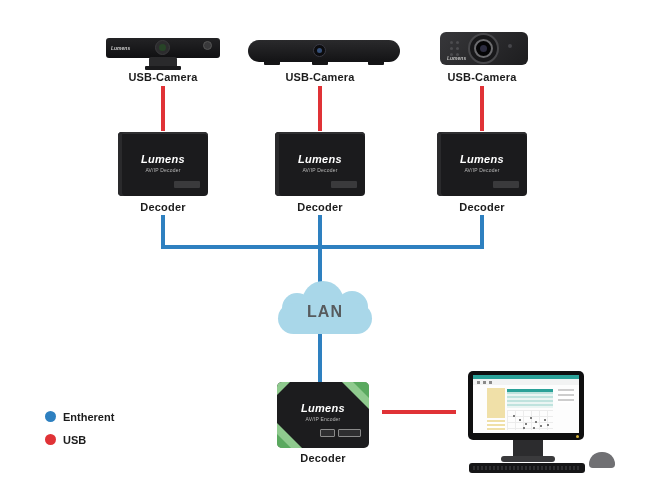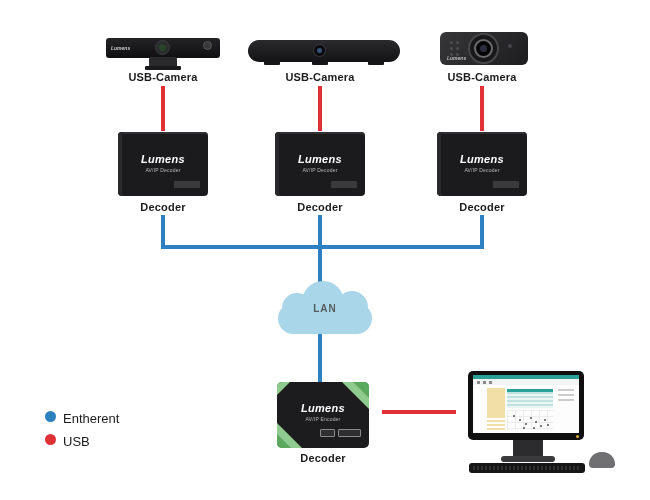--- a/index.html
+++ b/index.html
@@ -36,21 +36,21 @@
   .cam3-dot{left:508px;top:44px;width:4px;height:4px;border-radius:50%;background:#46464a;}
   
   .devbox{position:absolute;width:90px;height:64px;background:#1b1b1d;border-radius:4px;box-shadow:inset 4px 0 0 #2a2a2c, inset 0 2px 0 #303032;}
   .brand{position:absolute;left:0;width:100%;text-align:center;font-style:italic;font-weight:bold;color:#fff;font-size:11px;letter-spacing:.3px;}
   .model{position:absolute;left:0;width:100%;text-align:center;color:#b9b9b9;font-size:5px;letter-spacing:.2px;}
   .spec-badge{position:absolute;background:#3a3a3c;border-radius:1px;}
   
   .cloud{position:absolute;left:278px;top:281px;width:94px;height:54px;}
   .cloud .c{position:absolute;border-radius:50%;background:#a9d7e9;}
   .cloud .base{position:absolute;left:0;top:22px;width:94px;height:31px;border-radius:16px;background:#a9d7e9;}
-  .cloud-label{position:absolute;left:0;top:22px;width:94px;text-align:center;font-size:10px;font-weight:bold;color:#575b5e;letter-spacing:1px;}
+  .cloud-label{position:absolute;left:0;top:22px;width:94px;text-align:center;font-size:16px;font-weight:bold;color:#575b5e;letter-spacing:1px;}
   
   .enc{left:277px;top:382px;width:92px;height:66px;background:#1c1c1e;border-radius:5px;overflow:hidden;}
   .tri{position:absolute;}
   .g-tl{left:0;top:0;width:13px;height:13px;background:#8fca8e;clip-path:polygon(0 0,100% 0,0 100%);}
   .g-tr{right:0;top:0;width:27px;height:27px;background:#8fca8e;clip-path:polygon(0 0,100% 0,100% 100%);}
   .g-tr2{right:0;top:0;width:16px;height:16px;background:#5aa95f;clip-path:polygon(0 0,100% 0,100% 100%);}
   .g-bl{left:0;bottom:0;width:25px;height:25px;background:#8fca8e;clip-path:polygon(0 0,0 100%,100% 100%);}
   .g-bl2{left:0;bottom:0;width:14px;height:14px;background:#5aa95f;clip-path:polygon(0 0,0 100%,100% 100%);}
   .enc-badge{position:absolute;background:#2e2e30;border:1px solid #8a8a8a;border-radius:1px;box-sizing:border-box;}
   
@@ -58,21 +58,21 @@
   .mon-screen{left:473px;top:375px;width:106px;height:58px;background:#fdfdfd;overflow:hidden;}
   .ms{position:absolute;}
   .mon-dot{left:576px;top:435px;width:3px;height:3px;border-radius:50%;background:#d8b53a;}
   .stand-neck{left:513px;top:440px;width:30px;height:17px;background:#2c2c2e;}
   .stand-base{left:501px;top:456px;width:54px;height:6px;background:#3a3a3c;border-radius:3px;}
   .keyboard{left:469px;top:463px;width:116px;height:10px;background:#161617;border-radius:3px;
      background-image:repeating-linear-gradient(90deg,#2f2f31 0 2px,transparent 2px 4px);background-size:108px 4px;background-position:4px 3px;background-repeat:no-repeat;}
   .mouse{left:589px;top:452px;width:26px;height:16px;background:#707073;border-radius:13px 13px 4px 4px;}
   
   .legend-dot{position:absolute;width:11px;height:11px;border-radius:50%;}
-  .legend-lbl{position:absolute;font-size:13px;font-weight:normal;color:#1c1c1c;}
+  .legend-lbl{position:absolute;font-size:11px;font-weight:bold;color:#1c1c1c;}
 </style>
 </head>
 <body>
 
 <div class="stage">
 
   <div class="abs cam1-body"></div>
   <div class="abs cam1-lens-o"></div>
   <div class="abs cam1-lens-i"></div>
   <div class="abs cam1-brand">Lumens</div>

